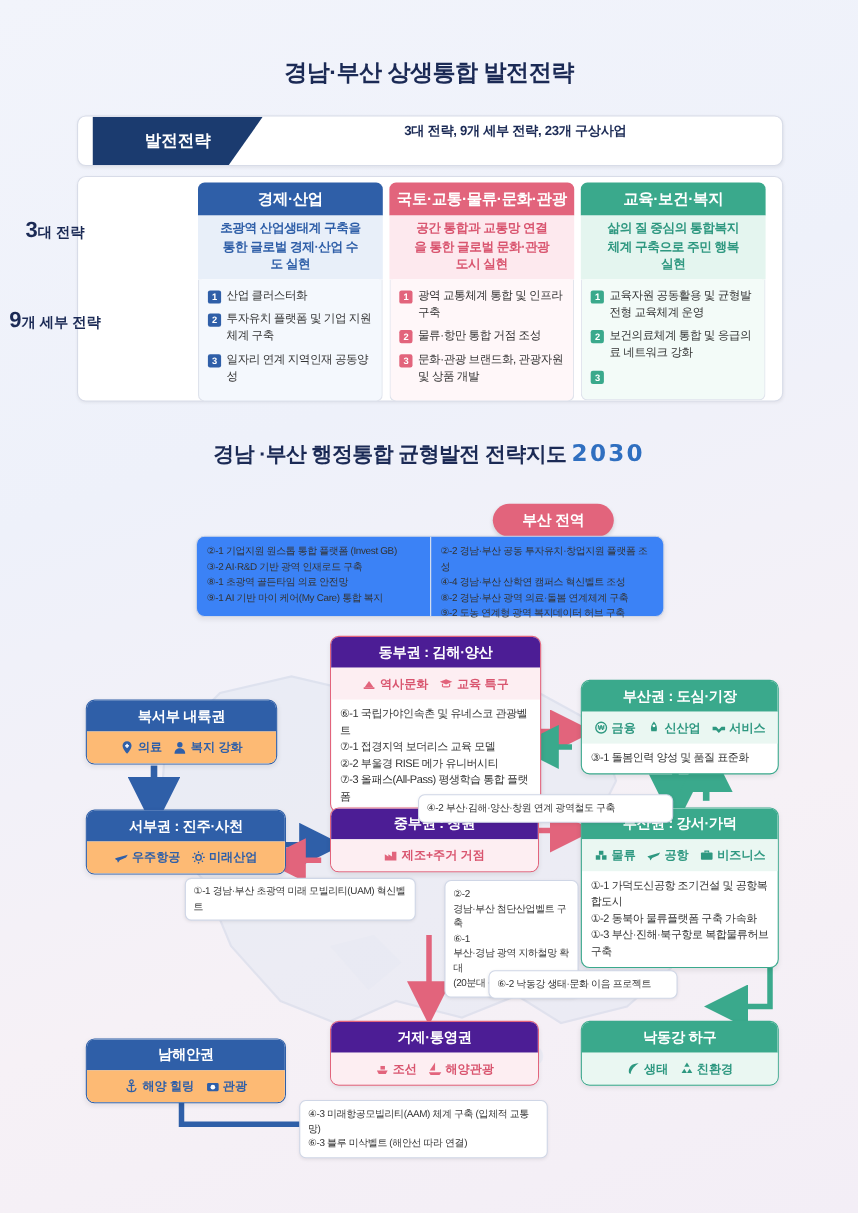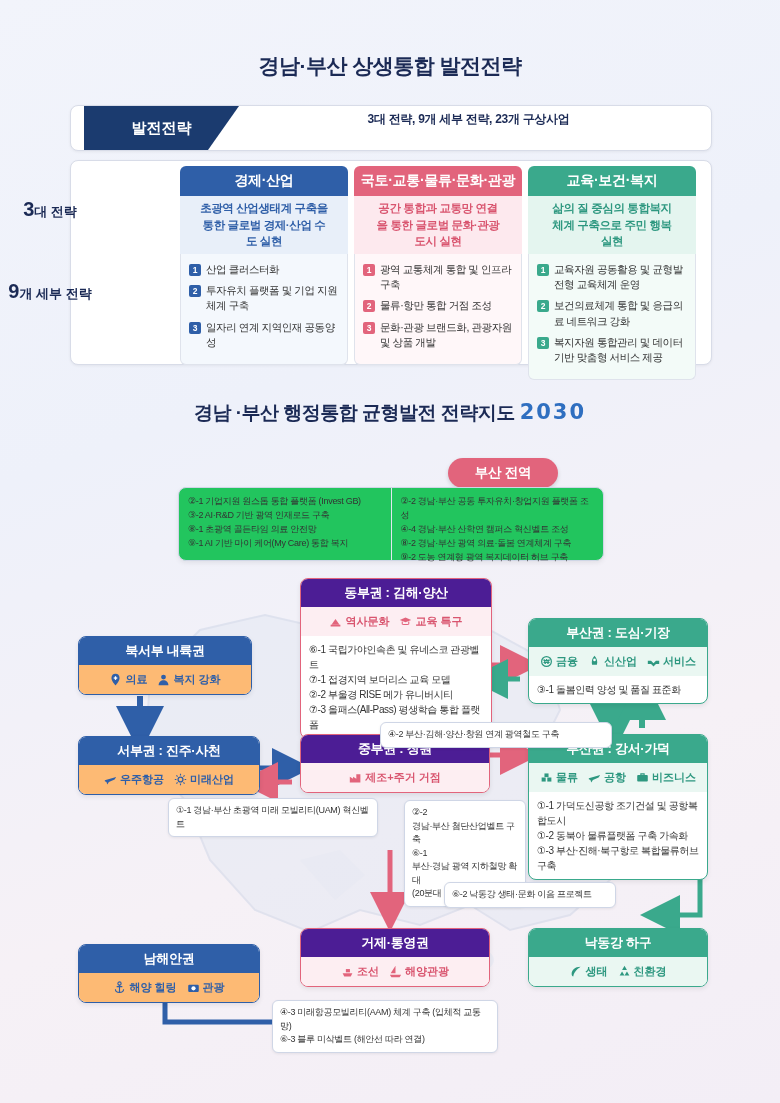--- a/index.html
+++ b/index.html
@@ -118,21 +118,21 @@
     position:absolute;height:30px;border-radius:15px;color:#fff;font-size:13.5px;font-weight:bold;
     display:flex;align-items:center;justify-content:center;letter-spacing:-0.3px;
     box-shadow:0 2px 4px rgba(0,0,0,.15);
   }
   .pill.blue-p{background:#2f5fa8;}
   .pill.pink-p{background:#e2647c;}
 
   
   .toplist{
     position:absolute;left:178px;top:487px;width:424px;height:72px;
-    background:#22c55e;border:1px solid #cfd6e6;border-radius:8px;
+    background:#3b82f6;border:1px solid #cfd6e6;border-radius:8px;
     box-shadow:0 2px 5px rgba(0,0,0,.07);display:flex;
   }
   .toplist .half{flex:1;padding:7px 9px;font-size:9px;line-height:1.55;color:#333;letter-spacing:-0.3px;}
   .toplist .half.left{border-right:1px solid #e3e7f0;}
 
   
   .note{
     position:absolute;background:#fff;border:1px solid #cfd6e6;border-radius:6px;
     font-size:9px;line-height:1.5;color:#333;padding:5px 7px;letter-spacing:-0.3px;
     box-shadow:0 1px 3px rgba(0,0,0,.07);box-sizing:border-box;
@@ -206,21 +206,20 @@
       <div class="li">
           <span class="n">1</span>
           <span>교육자원 공동활용 및 균형발전형 교육체계 운영</span>
         </div>
       <div class="li">
           <span class="n">2</span>
           <span>보건의료체계 통합 및 응급의료 네트워크 강화</span>
         </div>
       <div class="li">
           <span class="n">3</span>
-          <span>복지자원 통합관리 및 데이터 기반 맞춤형 서비스 제공</span>
         </div>
     </div>
   </div>
 
   <div class="map-title">
     <span>경남 ·부산 행정통합 균형발전 전략지도</span>
     <span class="year">2030</span>
   </div>
 
   <svg class="map-silhouette" viewBox="0 0 600 470">

